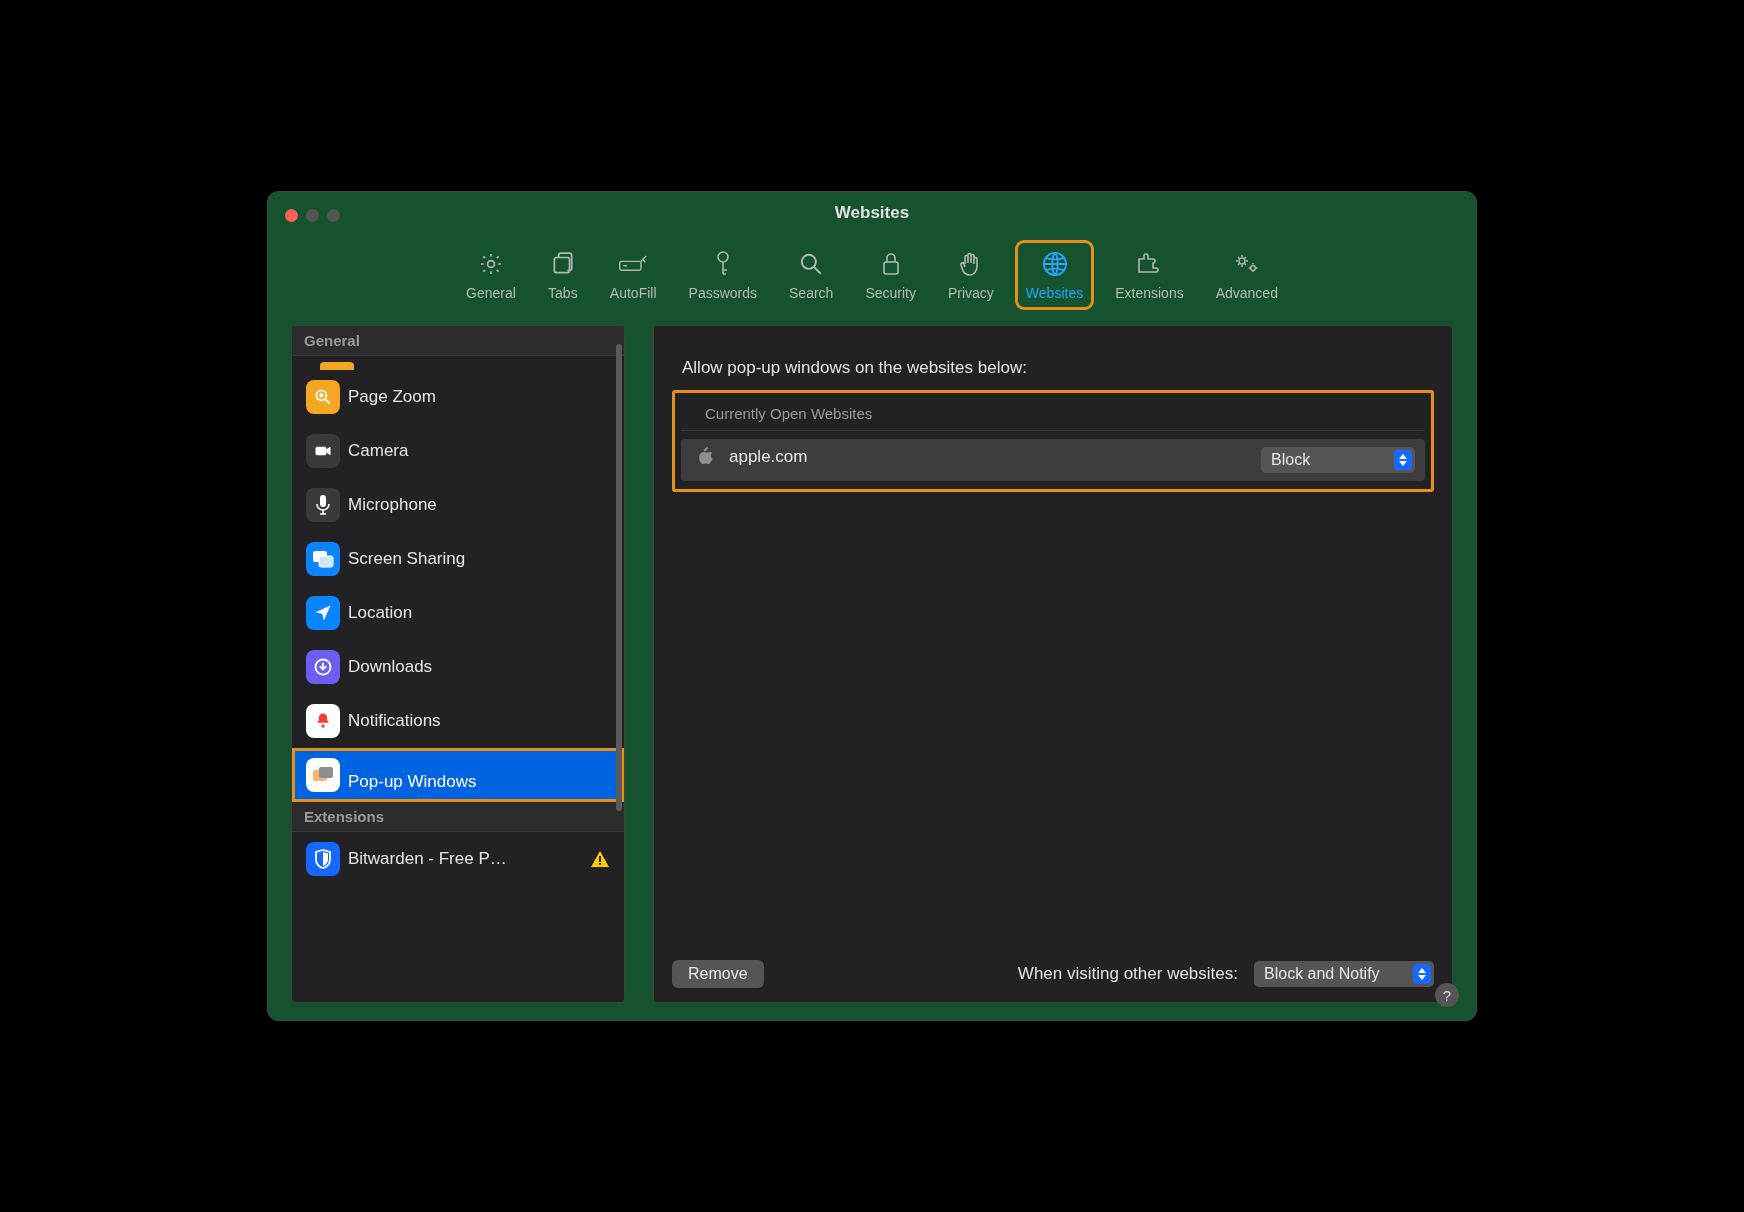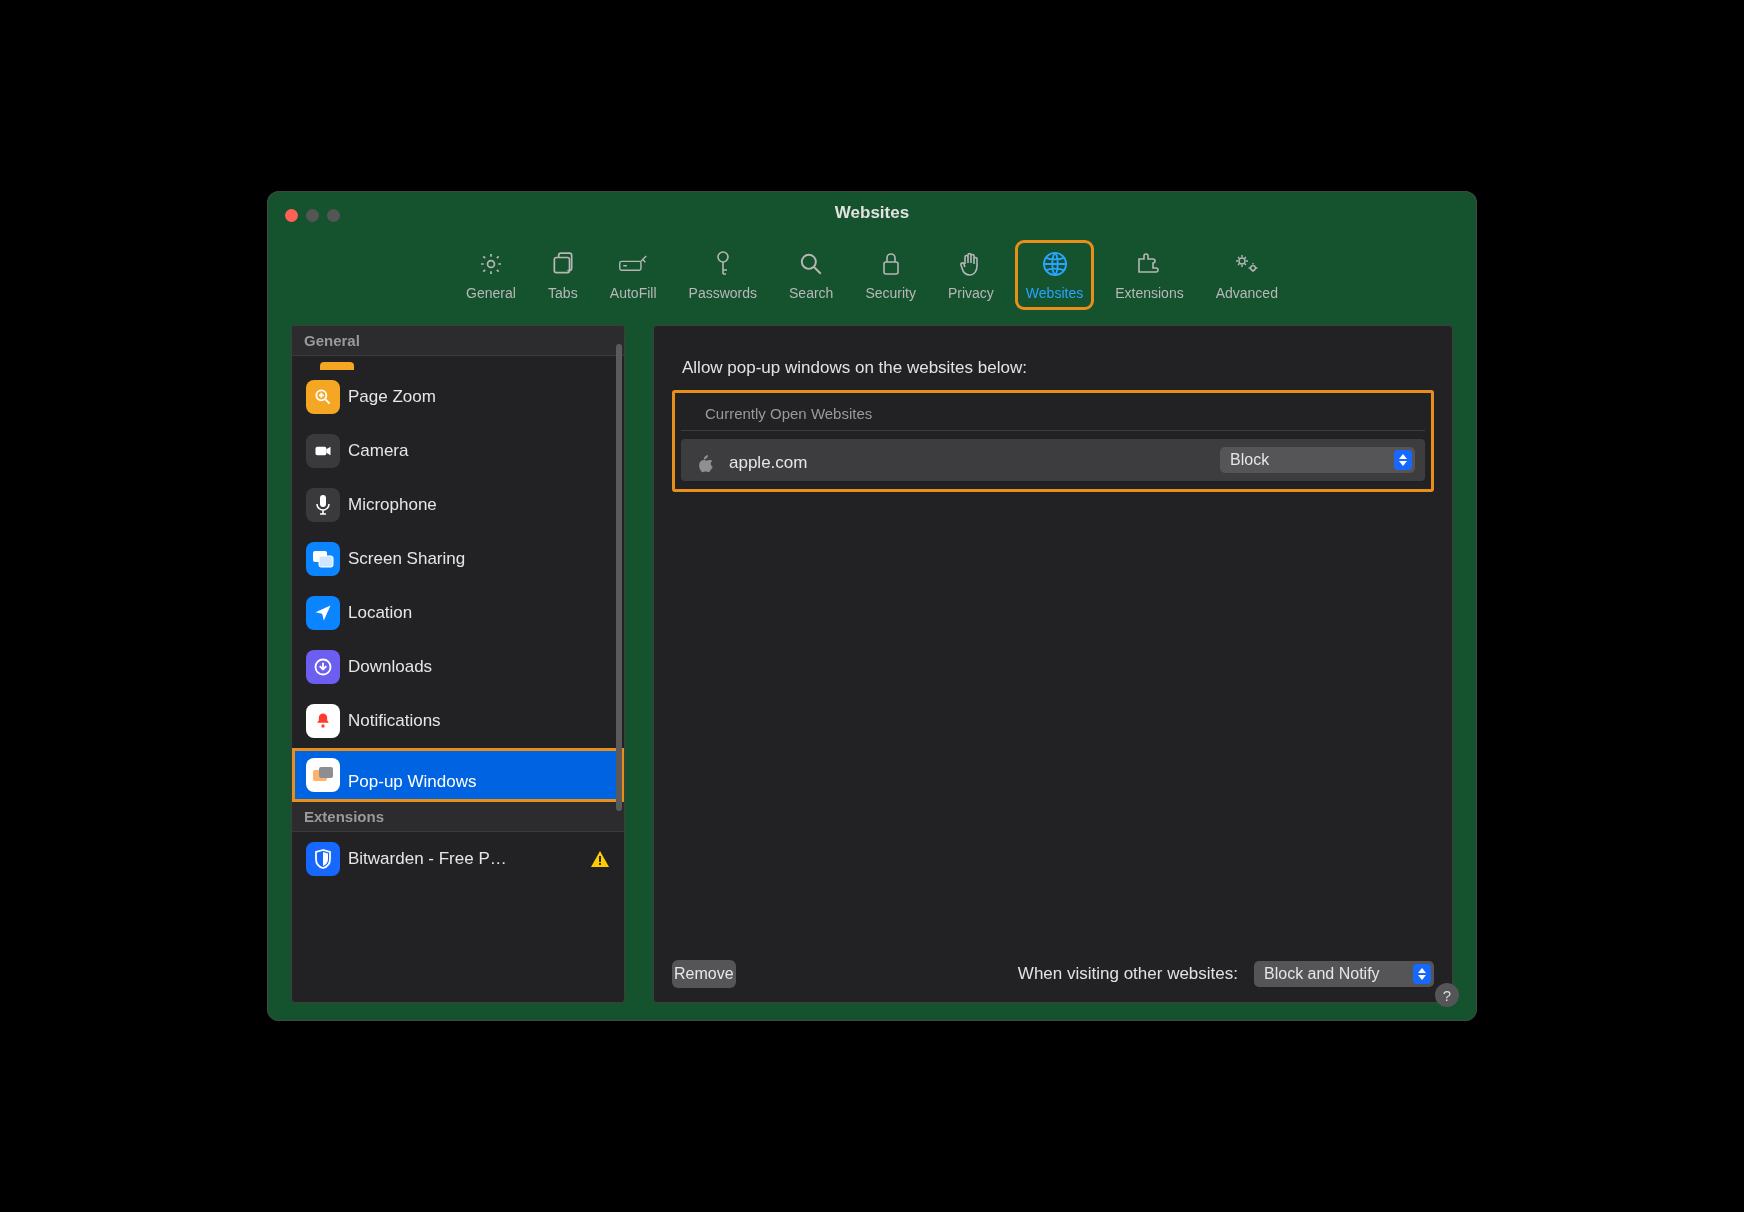--- a/index.html
+++ b/index.html
@@ -53,30 +53,30 @@
   .warn { width:20px; margin-left:auto; }
   .peek { height:8px; background:#f5a623; margin:6px 14px 0; border-radius:4px 4px 0 0; width:34px; }
   .sbtrack { position:absolute; right:2px; top:18px; bottom:10px; width:6px; }
   .sbthumb { position:absolute; right:0; width:6px; border-radius:3px; background:#5a5a5c; top:0; height:72%; }
 
   
   .main { flex:1; background:#222224; border:1px solid #3e3e40; border-radius:4px; display:flex; flex-direction:column; padding:20px 18px 14px; }
   .heading { font-size:17px; color:#e2e2e2; margin:12px 0 12px 10px; }
   .listframe { border:3px solid #e88f1a; border-radius:3px; padding:4px 6px 8px; }
   .listhead { color:#9a9a9a; font-size:15px; font-weight:400; padding:8px 24px 8px; border-bottom:1px solid #3c3c3e; }
-  .row { display:flex; align-items:flex-end; background:#3d3d3f; border-radius:4px; padding:8px 10px 8px 16px; margin-top:8px; }
+  .row { display:flex; align-items:flex-start; background:#3d3d3f; border-radius:4px; padding:8px 10px 8px 16px; margin-top:8px; }
   .row .fav { width:18px; color:#8f8f92; margin-right:14px;}
   .row .dom { font-size:17px; color:#e6e6e6; flex:1; }
-  .sel { appearance:none; background:#555558; color:#e6e6e6; border:none; border-radius:5px; font-size:16px; padding:4px 24px 4px 10px; width:195px; position:relative; }
+  .sel { appearance:none; background:#555558; color:#e6e6e6; border:none; border-radius:5px; font-size:16px; padding:4px 24px 4px 10px; width:154px; position:relative; }
   .selwrap { position:relative; }
   .selwrap .stepper { position:absolute; right:3px; top:3px; bottom:3px; width:18px; background:#1768ff; border-radius:4px; display:flex; flex-direction:column; align-items:center; justify-content:center; }
   .stepper svg { display:block; }
 
   .bottombar { margin-top:auto; display:flex; align-items:center; gap:16px; padding-top:14px; }
-  .btn { background:#555558; border:none; color:#e8e8e8; font-size:16px; padding:5px 2px; border-radius:6px; cursor:pointer; }
+  .btn { background:#555558; border:none; color:#e8e8e8; font-size:16px; padding:5px 16px; border-radius:6px; cursor:pointer; }
   .otherlab { margin-left:auto; font-size:17px; color:#e2e2e2; }
 
   .help { position:absolute; right:18px; bottom:14px; width:24px; height:24px; border-radius:50%; background:#555558; color:#ddd; display:flex; align-items:center; justify-content:center; font-size:15px; cursor:pointer; }
 
   svg { display:block; }
 </style>
 </head>
 <body>
 
 <div class="window">

